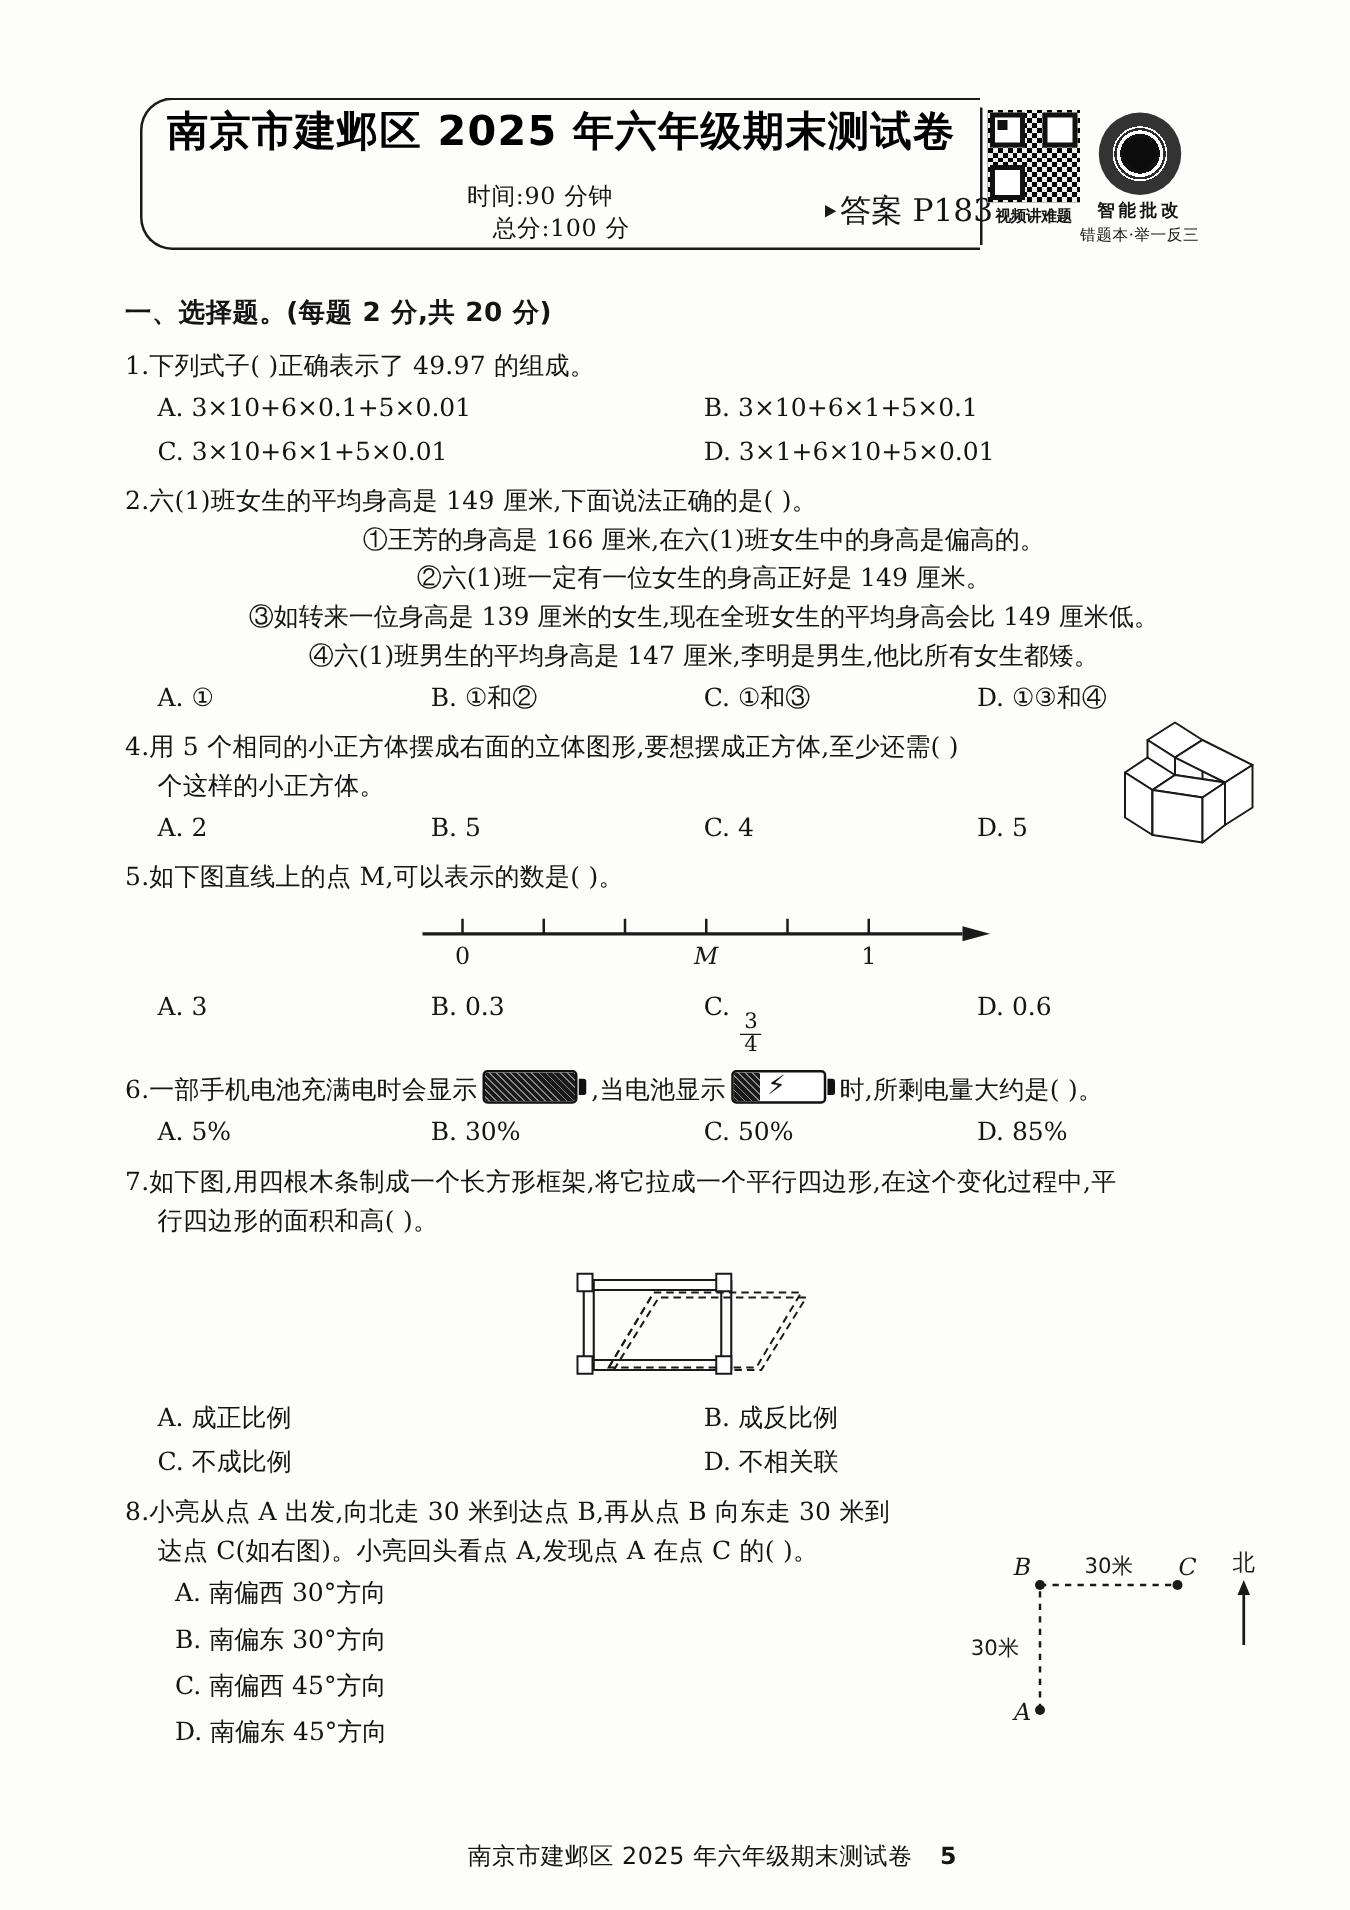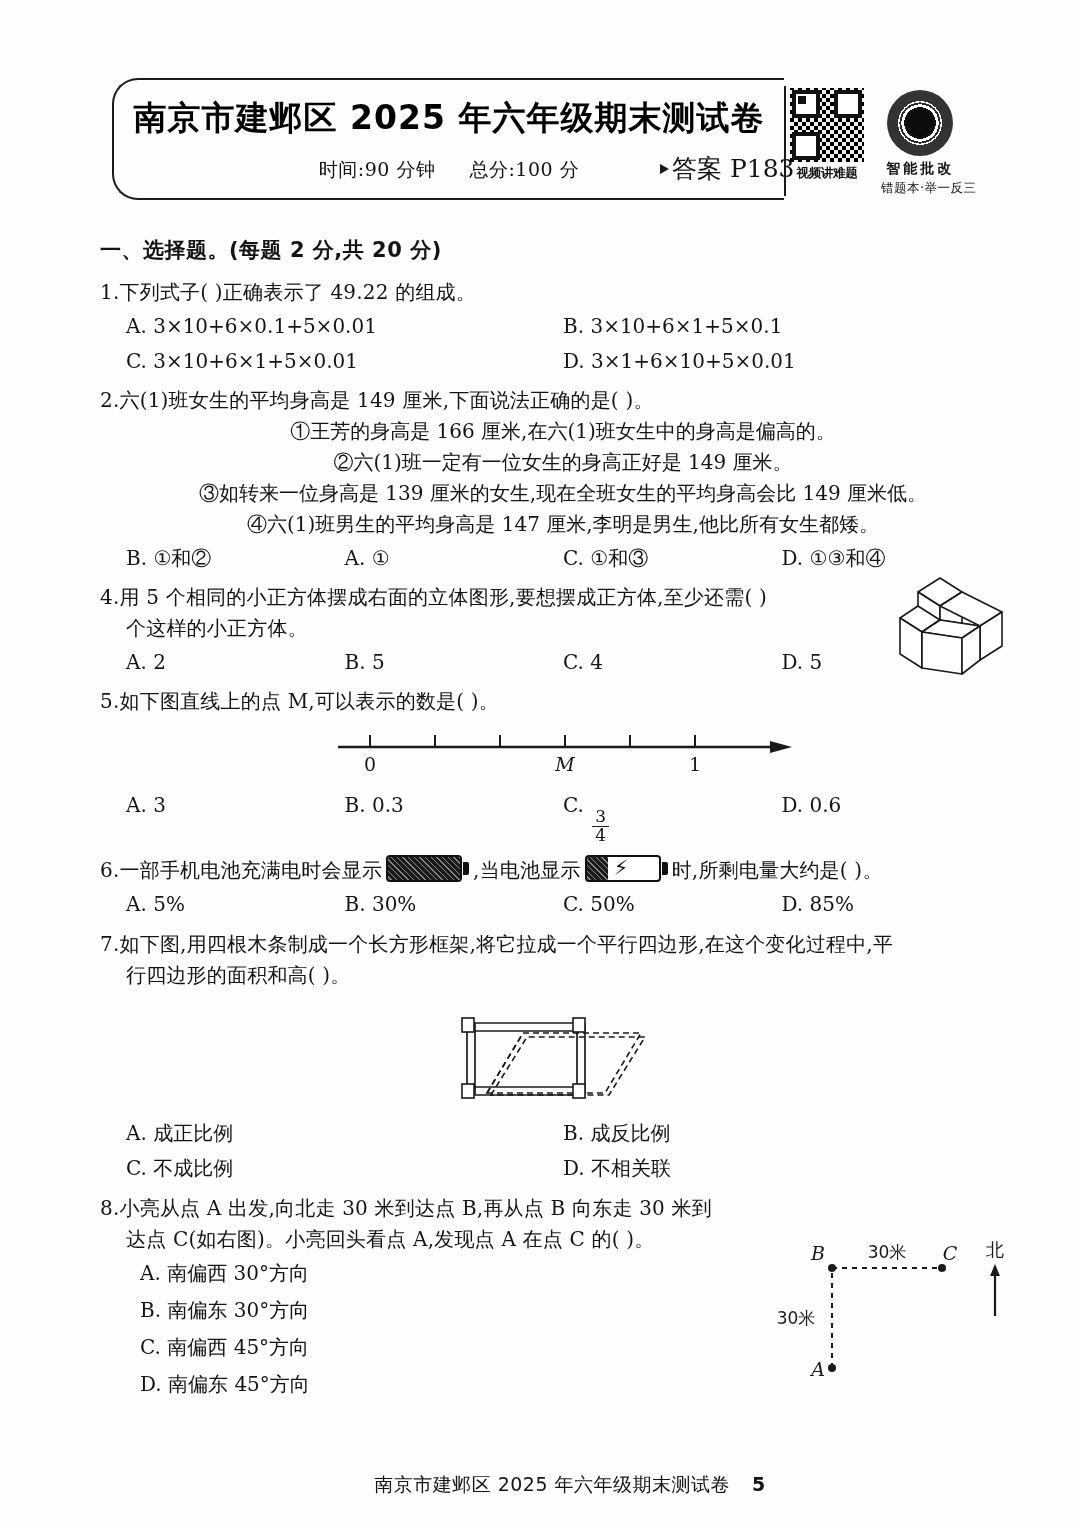--- a/index.html
+++ b/index.html
@@ -44,20 +44,21 @@
     font-size: 33px;
     letter-spacing: 1px;
     color: #000;
     margin-bottom: 16px;
   }
   .header-meta {
     display: flex;
     align-items: center;
     font-size: 19px;
     letter-spacing: .5px;
+    flex-direction: column;
   }
   .header-meta .time { margin-right: 34px; }
   .answer-ref {
     position: absolute;
     left: 660px;
     top: 152px;
     font-size: 25px;
     display: flex;
     align-items: center;
     white-space: nowrap;
@@ -134,21 +135,21 @@
     width:26px;height:26px;margin:-13px 0 0 -13px;
     border-radius:50%;
     background:#0d0d0d;
   }
   .logo-label1 {
     font-family: "DejaVu Sans", "Liberation Sans", sans-serif;
     font-size: 14px; font-weight: bold; letter-spacing: 3px;
     margin-top: 4px; white-space: nowrap;
   }
   .logo-label2 {
-    font-size: 12.5px; letter-spacing: .5px; margin-top: 2px; white-space: nowrap; margin-left: 17px;
+    font-size: 12.5px; letter-spacing: .5px; margin-top: 2px; white-space: nowrap;
   }
 
   
   .content { position: absolute; left: 100px; top: 236px; width: 900px; }
   .section-head {
     font-family: "DejaVu Sans", "Liberation Sans", sans-serif;
     font-weight: bold;
     font-size: 21px;
     margin-bottom: 13px;
     letter-spacing: .5px;
@@ -281,43 +282,43 @@
       <div class="logo-label2">错题本·举一反三</div>
     </div>
   </div>
 
   <div class="content">
 
     <div class="section-head">一、选择题。(每题 2 分,共 20 分)</div>
 
     <div class="q">
       <div class="q-stem">
-        <span>1.</span><span>下列式子(        )正确表示了 49.22 的组成。</span>
+        <span>1.</span><span>下列式子(        )正确表示了 49.97 的组成。</span>
       </div>
       <div class="opts two">
         <div>A. 3×10+6×0.1+5×0.01</div>
         <div>B. 3×10+6×1+5×0.1</div>
       </div>
       <div class="opts two">
         <div>C. 3×10+6×1+5×0.01</div>
         <div>D. 3×1+6×10+5×0.01</div>
       </div>
     </div>
 
     <div class="q">
       <div class="q-stem">
         <span>2.</span><span>六(1)班女生的平均身高是 149 厘米,下面说法正确的是(        )。</span>
       </div>
       <span class="sub-item">①王芳的身高是 166 厘米,在六(1)班女生中的身高是偏高的。</span>
       <span class="sub-item">②六(1)班一定有一位女生的身高正好是 149 厘米。</span>
       <span class="sub-item">③如转来一位身高是 139 厘米的女生,现在全班女生的平均身高会比 149 厘米低。</span>
       <span class="sub-item">④六(1)班男生的平均身高是 147 厘米,李明是男生,他比所有女生都矮。</span>
       <div class="opts four">
+        <div>A. ①</div>
         <div>B. ①和②</div>
-        <div>A. ①</div>
         <div>C. ①和③</div>
         <div>D. ①③和④</div>
       </div>
     </div>
 
 
     <div class="q" style="position:relative;">
       <div class="q-stem" style="width:800px;">
         <span>4.</span><span>用 5 个相同的小正方体摆成右面的立体图形,要想摆成正方体,至少还需(        )</span>
         <span class="indent">个这样的小正方体。</span>

